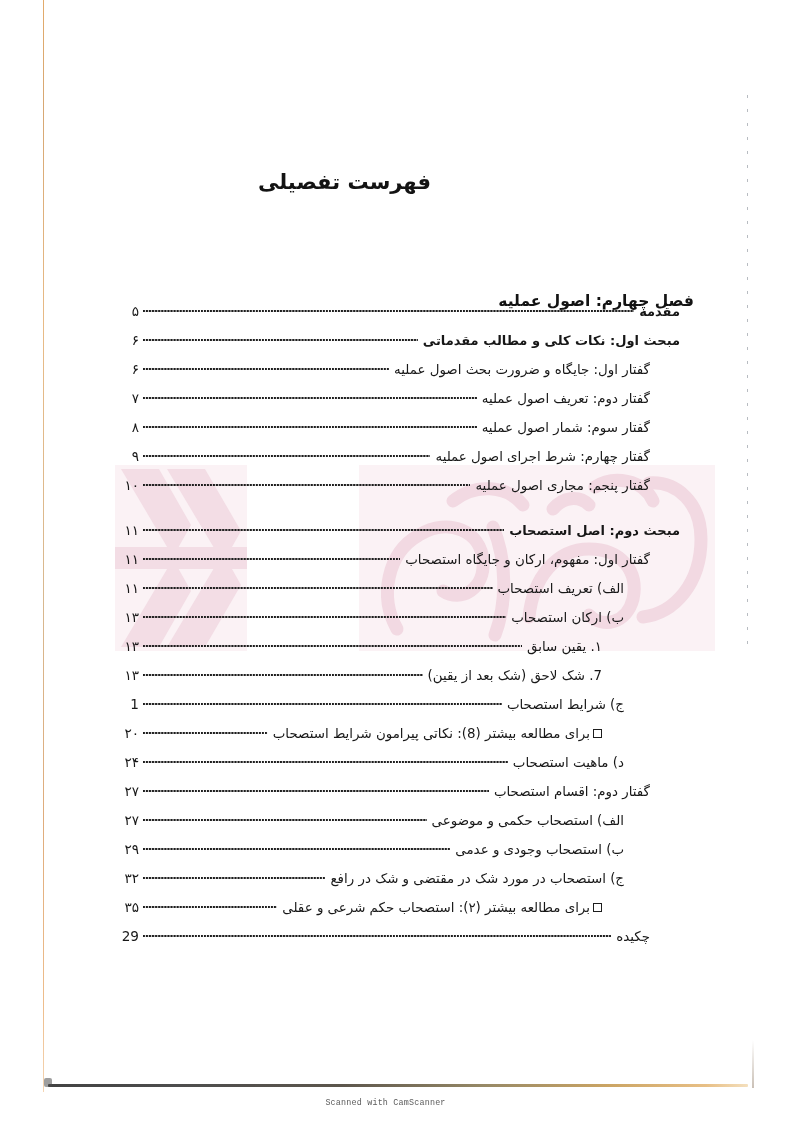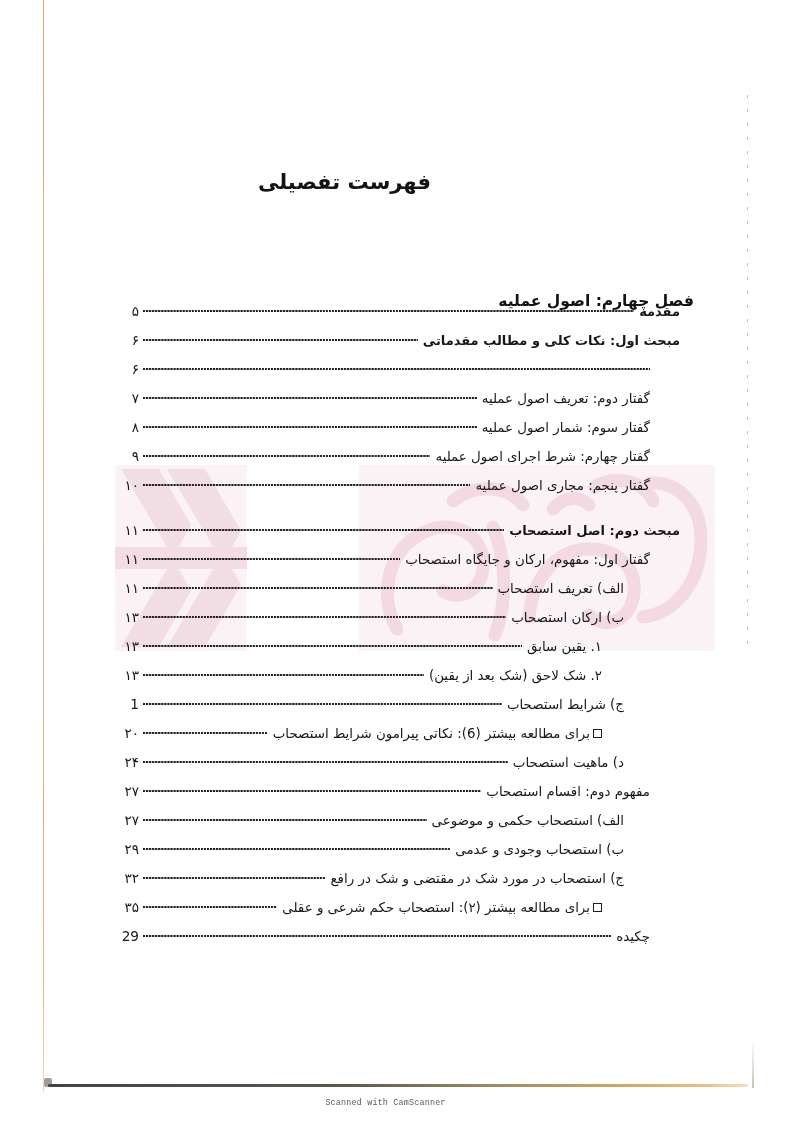--- a/index.html
+++ b/index.html
@@ -255,20 +255,21 @@
         <span class="toc-label"><span>مقدمه</span></span>
         <span class="toc-dots"></span>
         <span class="toc-page">۵</span>
       </div>
       <div class="toc-row lvl0 bold" style="padding-right: 0px;">
         <span class="toc-label"><span>مبحث اول: نکات کلی و مطالب مقدماتی</span></span>
         <span class="toc-dots"></span>
         <span class="toc-page">۶</span>
       </div>
       <div class="toc-row lvl1" style="padding-right: 30px;">
+        <span class="toc-label"><span>گفتار اول: جایگاه و ضرورت بحث اصول عملیه</span></span>
         <span class="toc-dots"></span>
         <span class="toc-page">۶</span>
       </div>
       <div class="toc-row lvl1" style="padding-right: 30px;">
         <span class="toc-label"><span>گفتار دوم: تعریف اصول عملیه</span></span>
         <span class="toc-dots"></span>
         <span class="toc-page">۷</span>
       </div>
       <div class="toc-row lvl1" style="padding-right: 30px;">
         <span class="toc-label"><span>گفتار سوم: شمار اصول عملیه</span></span>
@@ -304,41 +305,41 @@
         <span class="toc-label"><span>ب) ارکان استصحاب</span></span>
         <span class="toc-dots"></span>
         <span class="toc-page">۱۳</span>
       </div>
       <div class="toc-row lvl3" style="padding-right: 78px;">
         <span class="toc-label"><span>۱. یقین سابق</span></span>
         <span class="toc-dots"></span>
         <span class="toc-page">۱۳</span>
       </div>
       <div class="toc-row lvl3" style="padding-right: 78px;">
-        <span class="toc-label"><span>۲. شک لاحق (شک بعد از یقین)</span></span>
+        <span class="toc-label"><span>7. شک لاحق (شک بعد از یقین)</span></span>
         <span class="toc-dots"></span>
         <span class="toc-page">۱۳</span>
       </div>
       <div class="toc-row lvl2" style="padding-right: 56px;">
         <span class="toc-label"><span>ج) شرایط استصحاب</span></span>
         <span class="toc-dots"></span>
         <span class="toc-page">1</span>
       </div>
       <div class="toc-row lvl3" style="padding-right: 78px;">
-        <span class="toc-label"><span class="sq-bullet"></span><span>برای مطالعه بیشتر (6): نکاتی پیرامون شرایط استصحاب</span></span>
+        <span class="toc-label"><span class="sq-bullet"></span><span>برای مطالعه بیشتر (8): نکاتی پیرامون شرایط استصحاب</span></span>
         <span class="toc-dots"></span>
         <span class="toc-page">۲۰</span>
       </div>
       <div class="toc-row lvl2" style="padding-right: 56px;">
         <span class="toc-label"><span>د) ماهیت استصحاب</span></span>
         <span class="toc-dots"></span>
         <span class="toc-page">۲۴</span>
       </div>
       <div class="toc-row lvl1" style="padding-right: 30px;">
-        <span class="toc-label"><span>مفهوم دوم: اقسام استصحاب</span></span>
+        <span class="toc-label"><span>گفتار دوم: اقسام استصحاب</span></span>
         <span class="toc-dots"></span>
         <span class="toc-page">۲۷</span>
       </div>
       <div class="toc-row lvl2" style="padding-right: 56px;">
         <span class="toc-label"><span>الف) استصحاب حکمی و موضوعی</span></span>
         <span class="toc-dots"></span>
         <span class="toc-page">۲۷</span>
       </div>
       <div class="toc-row lvl2" style="padding-right: 56px;">
         <span class="toc-label"><span>ب) استصحاب وجودی و عدمی</span></span>

